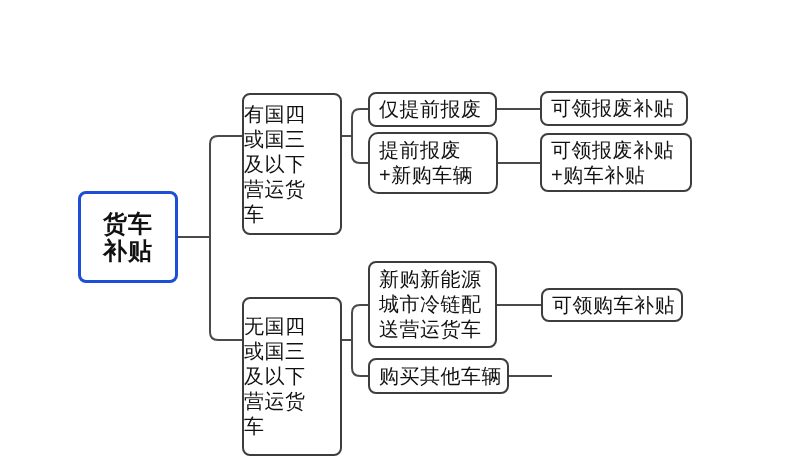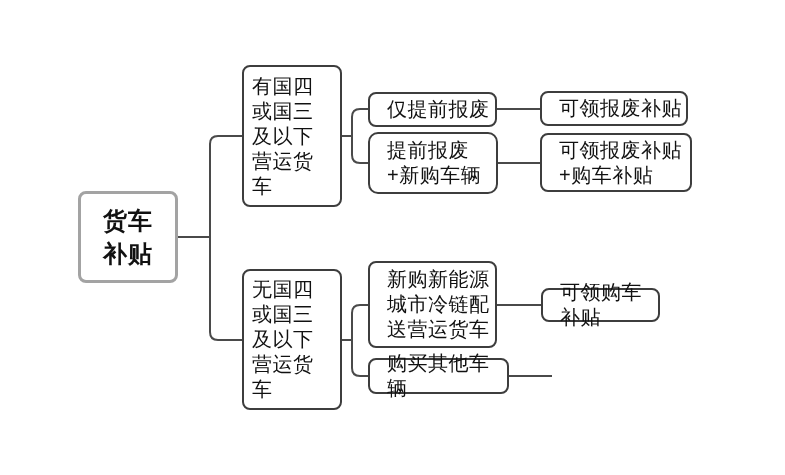--- a/index.html
+++ b/index.html
@@ -33,45 +33,45 @@
     border: 2px solid #3d3d3d;
     border-radius: 8px;
     background: #ffffff;
     color: #111111;
     font-size: 20px;
     line-height: 25px;
     white-space: pre-line;
     display: flex;
     align-items: center;
     justify-content: flex-start;
-    padding-left: 17px;
+    padding-left: 9px;
     letter-spacing: 0.5px;
   }
   .node.root {
-    border: 3px solid #a3a3a3;
+    border: 3px solid #1d4ed8;
     font-weight: 700;
     font-size: 24px;
-    line-height: 33px;
+    line-height: 27px;
     justify-content: center;
     text-align: center;
     padding-left: 0;
     letter-spacing: 1px;
   }
-  .node.branch { padding-left: 8px; }
+  .node.branch { padding-left: 0; margin-top: 28px; }
 
   #root    { left: 78px;  top: 191px; width: 100px; height: 92px;  }
   #b1      { left: 242px; top: 65px;  width: 100px; height: 142px; }
-  #b2      { left: 242px; top: 269px; width: 100px; height: 141px; }
+  #b2      { left: 242px; top: 269px; width: 100px; height: 159px; }
   #c1      { left: 368px; top: 92px;  width: 129px; height: 35px;  }
   #c2      { left: 368px; top: 132px; width: 130px; height: 62px; border-radius: 10px;  }
   #c3      { left: 368px; top: 261px; width: 129px; height: 87px;  }
   #c4      { left: 368px; top: 358px; width: 141px; height: 36px;  }
   #r1      { left: 540px; top: 91px;  width: 148px; height: 35px;  }
   #r2      { left: 540px; top: 133px; width: 152px; height: 59px;  }
-  #r3      { left: 541px; top: 288px; width: 119px; height: 34px;  }
+  #r3      { left: 541px; top: 288px; width: 142px; height: 34px;  }
   #r4      { left: 552px; top: 359px; width: 81px;  height: 33px;  }
 </style>
 </head>
 <body>
 
 <div class="canvas">
 
   <svg class="connectors" viewBox="0 0 785 475" aria-hidden="true">
 
     <path d="M178,237 H210"></path>

